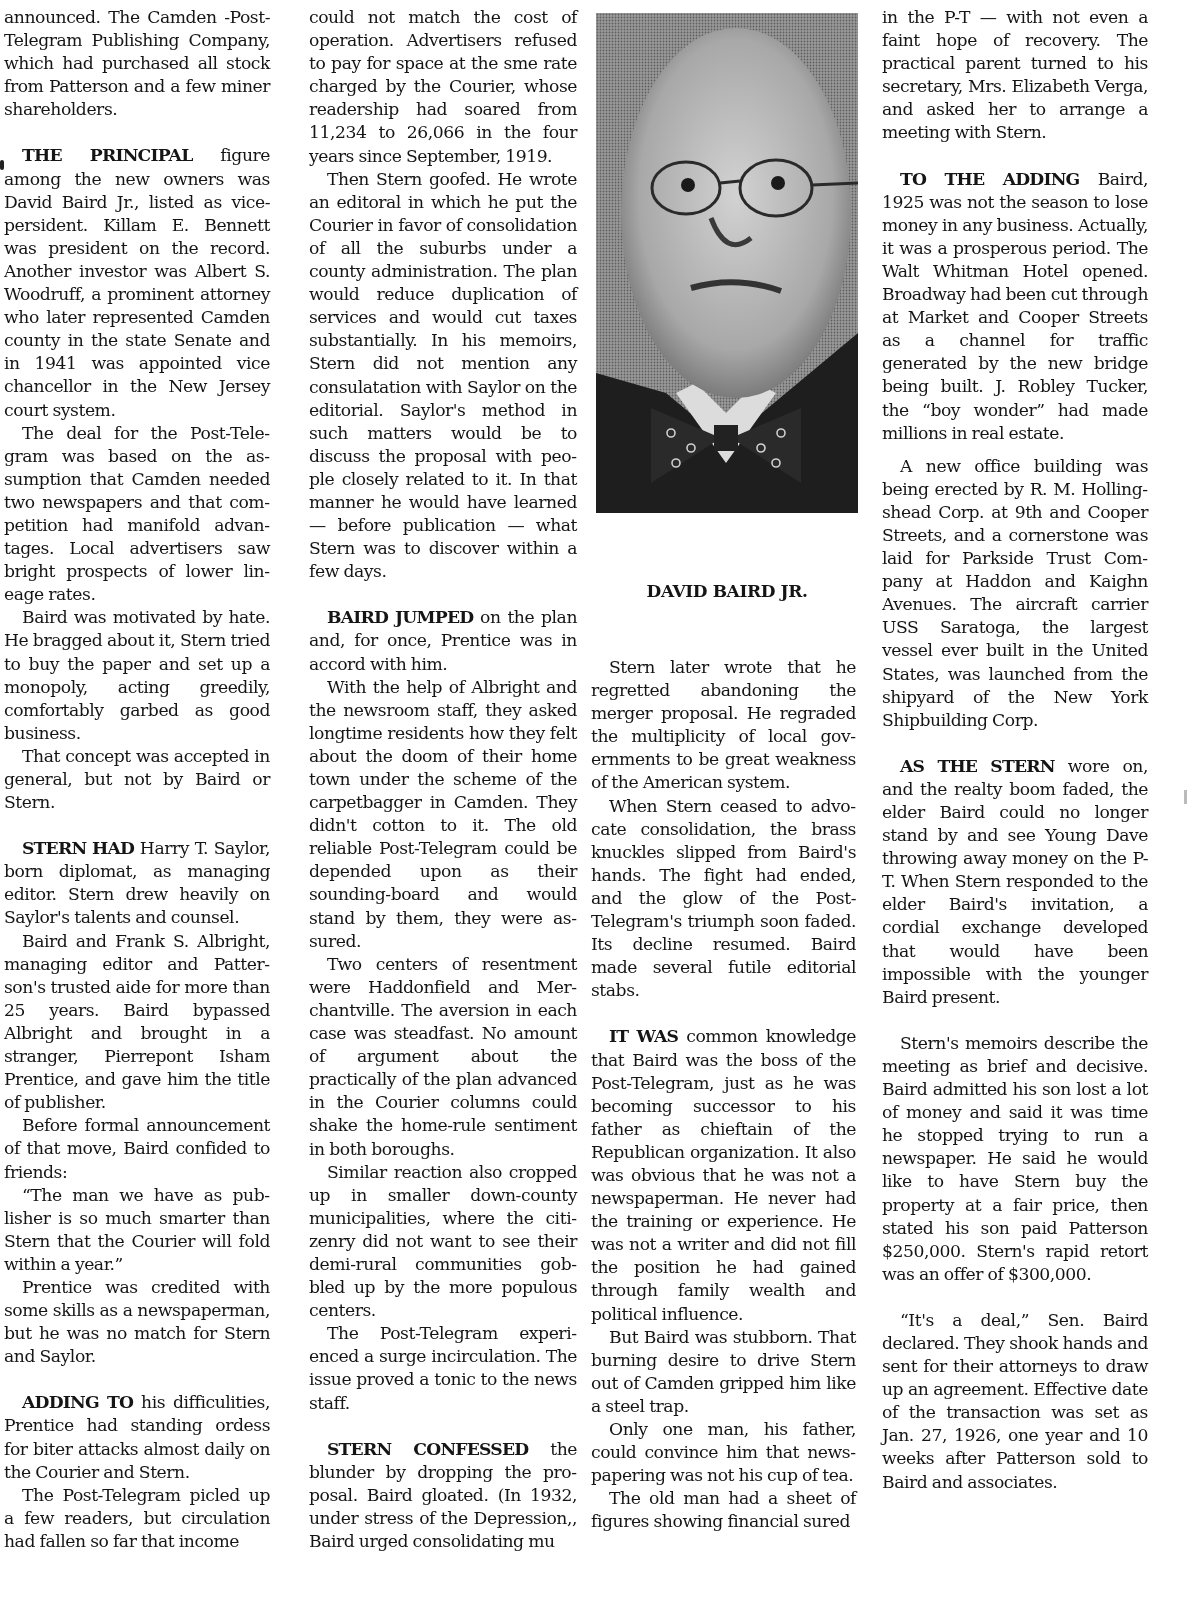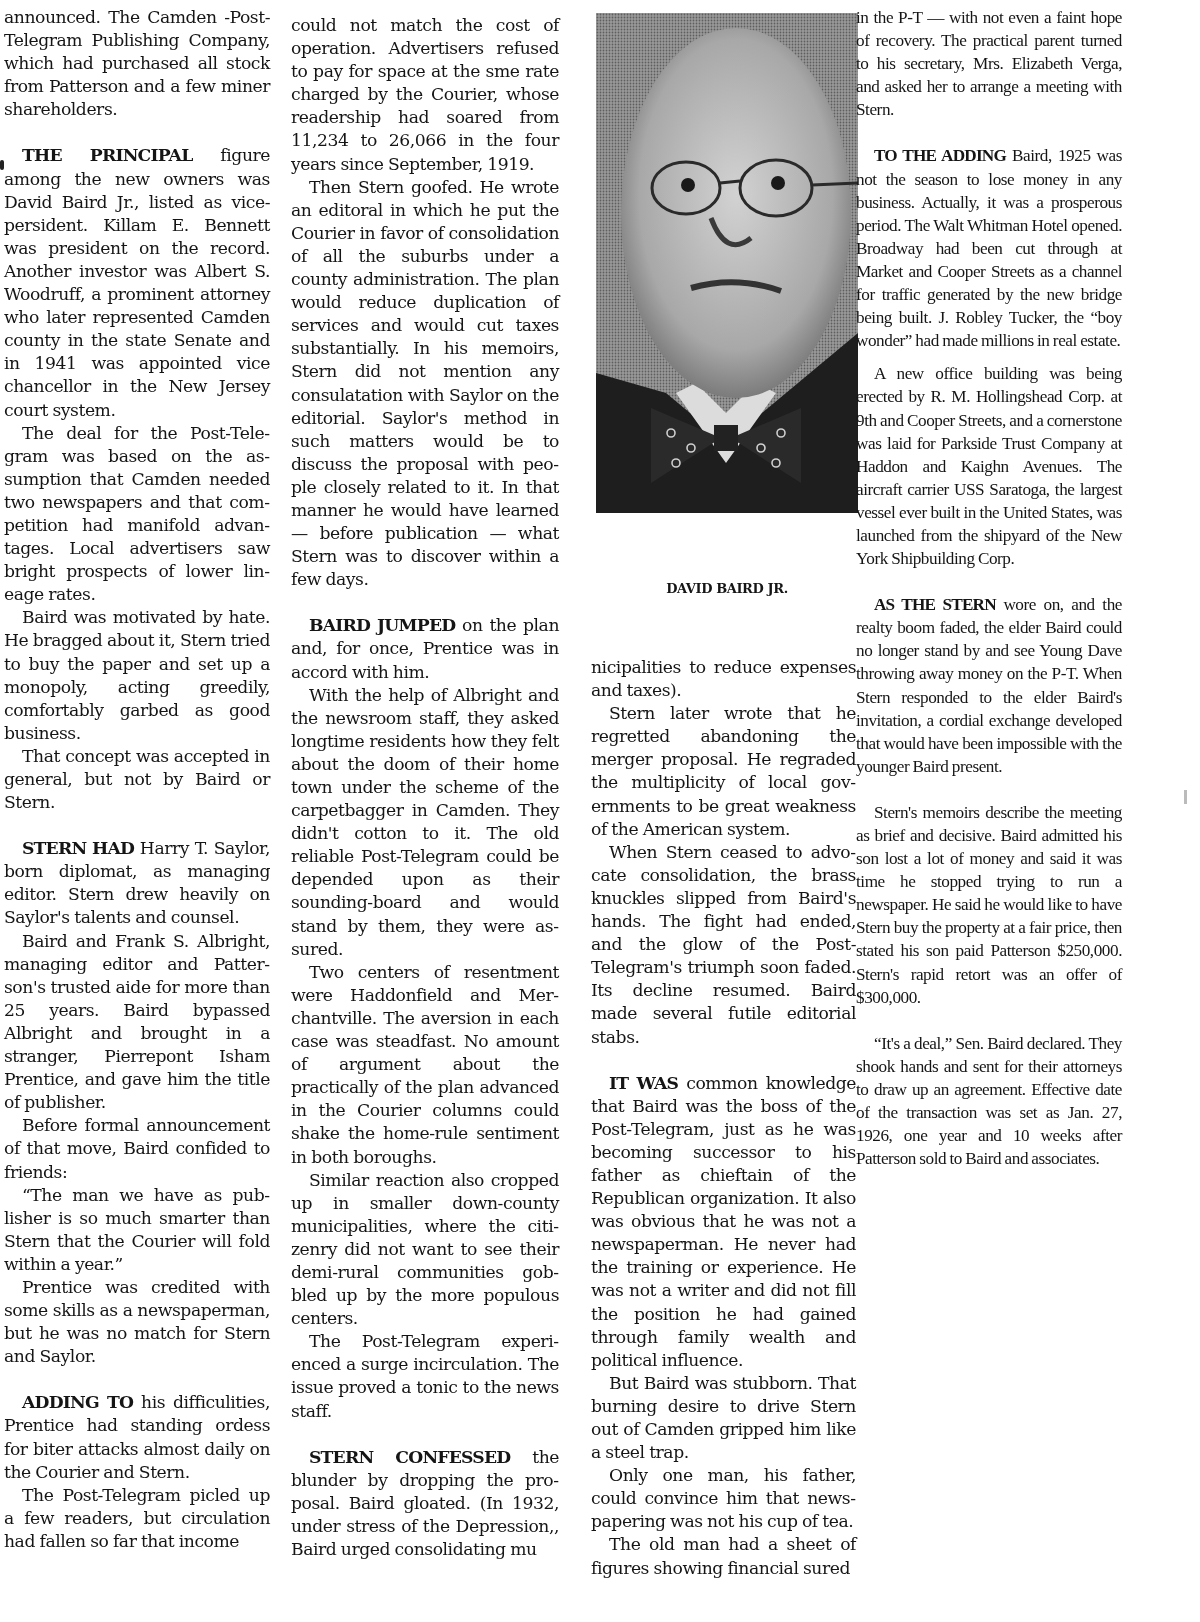--- a/index.html
+++ b/index.html
@@ -8,36 +8,36 @@
       font-family: "DejaVu Serif", "Liberation Serif", serif;
       color: #151515;
     }
     .col {
       position: absolute; top: 6px;
       font-size: 17.2px; line-height: 23.1px;
       text-align: justify; hyphens: manual;
       letter-spacing: -0.45px; word-spacing: -0.5px;
     }
     #col1 { left: 4px; width: 266px; }
-    #col2 { left: 291px; width: 268px; margin-top: 8px; }
+    #col2 { left: 309px; width: 268px; }
     #col3 { left: 591px; top: 656px; width: 265px; }
-    #col4 { left: 856px; width: 266px; font-family: Liberation Serif, serif; }
+    #col4 { left: 882px; width: 266px; }
     p { margin: 0; text-indent: 18px; }
     p.first { text-indent: 0; }
     p.gap { margin-top: 23px; }
     p.gap-sm { margin-top: 10px; }
     .lead { font-weight: bold; letter-spacing: -0.8px; }
     .photo {
       position: absolute; left: 596px; top: 13px; width: 262px; height: 500px;
       background: #7a7a7a; overflow: hidden;
     }
     .photo svg { display: block; width: 100%; height: 100%; }
     .caption {
       position: absolute; left: 596px; top: 581px; width: 262px;
-      text-align: center; font-weight: bold; font-size: 13px; letter-spacing: -0.4px;
+      text-align: center; font-weight: bold; font-size: 17px; letter-spacing: -0.4px;
     }
     .bullet-mark {
       position: absolute; left: 0; top: 160px; width: 4px; height: 10px;
       background: #222; border-radius: 2px;
     }
     .edge-mark {
       position: absolute; left: 1184px; top: 790px; width: 3px; height: 14px;
       background: #bbb;
     }
   </style>
@@ -107,21 +107,20 @@
         <circle cx="80" cy="450" r="4"></circle>
       <circle cx="185" cy="420" r="4"></circle>
         <circle cx="165" cy="435" r="4"></circle>
         <circle cx="180" cy="450" r="4"></circle>
     </g>
   </svg>
 </div>
 <div class="caption">DAVID BAIRD JR.</div>
 
 <div class="col" id="col3">
-  <p class="first"><span>nicipalities to reduce expenses and taxes).</span></p>
   <p><span>Stern later wrote that he regretted abandoning the merger proposal. He regraded the multiplicity of local gov­ernments to be great weakness of the American system.</span></p>
   <p><span>When Stern ceased to advo­cate consolidation, the brass knuckles slipped from Baird's hands. The fight had ended, and the glow of the Post-Telegram's triumph soon faded. Its decline resumed. Baird made several futile editorial stabs.</span></p>
   <p class="gap"><span class="lead">IT WAS</span><span> common knowledge that Baird was the boss of the Post-Telegram, just as he was becoming successor to his father as chieftain of the Republican organization. It also was obvious that he was not a newspaperman. He never had the training or experience. He was not a writer and did not fill the position he had gained through family wealth and political influence.</span></p>
   <p><span>But Baird was stubborn. That burning desire to drive Stern out of Camden gripped him like a steel trap.</span></p>
   <p><span>Only one man, his father, could convince him that news­papering was not his cup of tea.</span></p>
   <p><span>The old man had a sheet of figures showing financial sured</span></p>
 </div>
 
 <div class="col" id="col4">
   <p class="first"><span>in the P-T — with not even a faint hope of recovery. The practical parent turned to his secretary, Mrs. Elizabeth Verga, and asked her to arrange a meeting with Stern.</span></p>

